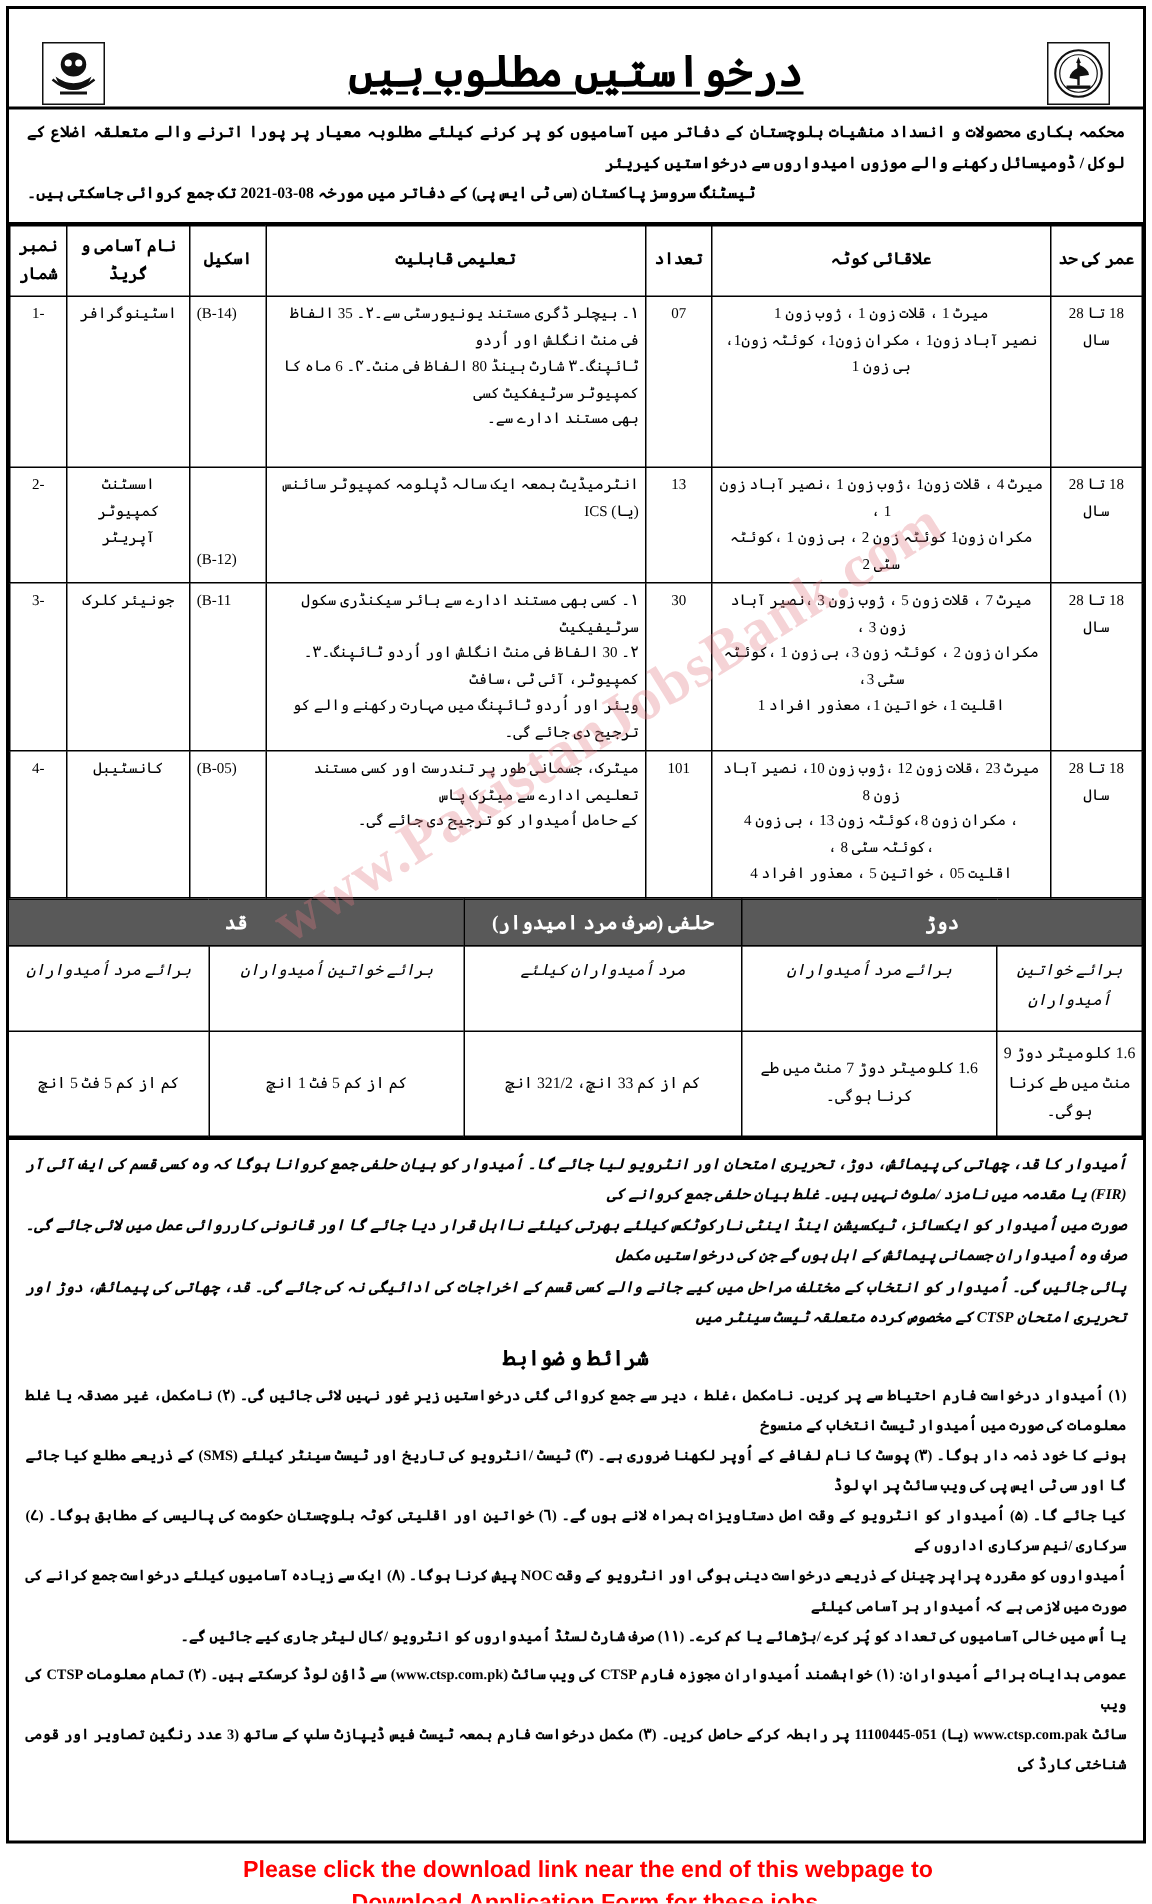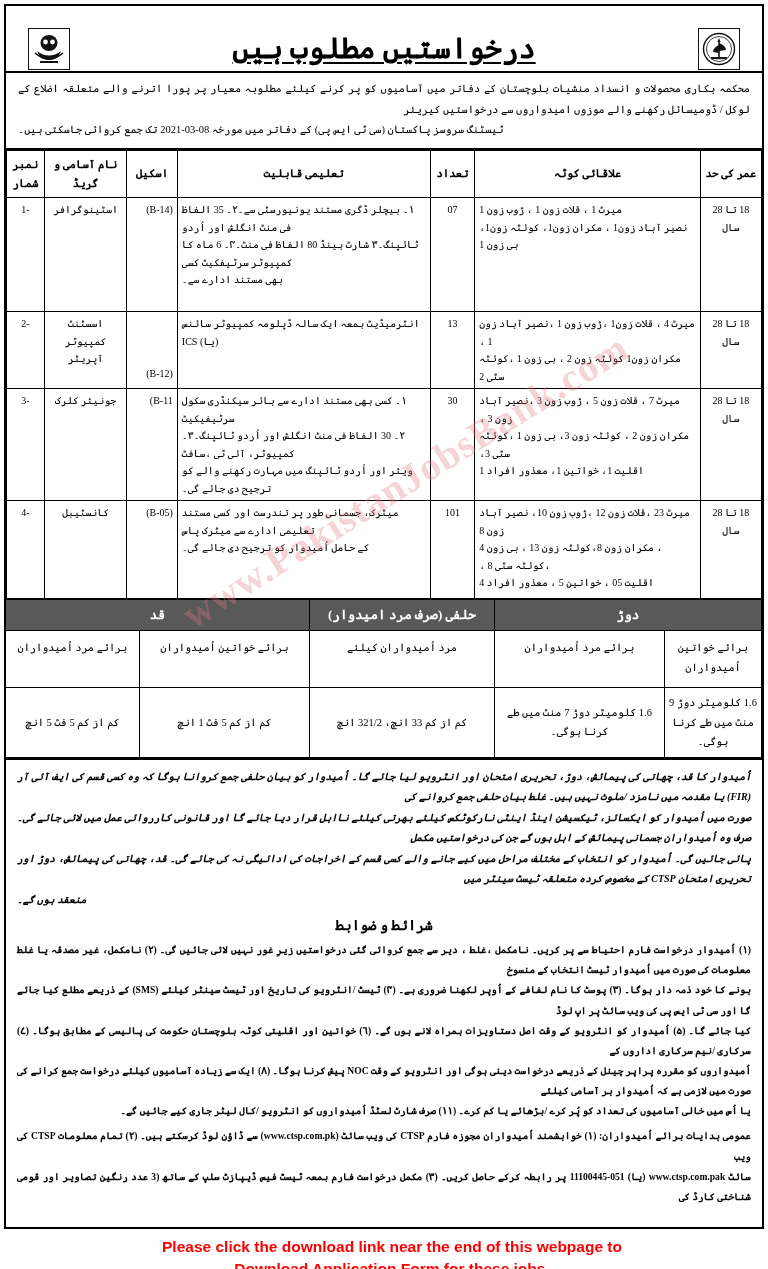--- a/index.html
+++ b/index.html
@@ -66,21 +66,21 @@
   }
 
   
   .intro {
     direction: rtl;
     text-align: justify;
     font-size: 10.5px;
     line-height: 1.95;
     padding: 6px 12px 7px 12px;
     border-bottom: 2px solid #000;
-    font-weight: 400;
+    font-weight: 700;
   }
   .intro .ln { display: block; }
   .intro .ln2 { text-align: left; direction: rtl; }
 
   
   table.jobs {
     width: 100%;
     border-collapse: collapse;
     direction: rtl;
     table-layout: fixed;
@@ -95,24 +95,24 @@
   table.jobs th {
     text-align: center;
     font-size: 11px;
     font-weight: bold;
     vertical-align: middle;
     padding: 4px 3px;
     height: 22px;
   }
   td.c-sr  { text-align: center; font-size: 11px; vertical-align: top; padding-top: 6px; }
   td.c-post{ text-align: center; font-size: 10.5px; padding-top: 6px; }
-  td.c-scale{ text-align: right; font-size: 11px; padding-top: 6px; }
-  td.c-qual { text-align: left; direction: rtl; }
+  td.c-scale{ text-align: left; font-size: 11px; padding-top: 6px; }
+  td.c-qual { text-align: right; direction: rtl; }
   td.c-num  { text-align: center; font-size: 11px; padding-top: 6px; }
-  td.c-quota{ text-align: left; direction: rtl; }
+  td.c-quota{ text-align: center; direction: rtl; }
   td.c-age  { text-align: center; font-size: 10.5px; padding-top: 6px; line-height: 1.8; }
 
   col.w-age   { width: 58px; }
   col.w-quota { width: 214px; }
   col.w-num   { width: 42px; }
   col.w-qual  { width: 240px; }
   col.w-scale { width: 48px; }
   col.w-post  { width: 78px; }
   col.w-sr    { width: 36px; }
 
@@ -149,21 +149,21 @@
     margin-top: 32px;
   }
   table.phys td {
     border: 1px solid #000;
     text-align: center;
     font-size: 10.5px;
     line-height: 1.85;
     padding: 5px 4px;
     vertical-align: middle;
   }
-  table.phys tr.row-lbl td { height: 44px; vertical-align: top; padding-top: 7px; }
+  table.phys tr.row-lbl td { height: 44px; vertical-align: top; padding-top: 7px; font-style: italic; }
   table.phys tr.row-val td { height: 44px; }
 
   
   .para-block {
     direction: rtl;
     text-align: justify;
     font-size: 10px;
     line-height: 2.05;
     padding: 7px 11px 4px 11px;
     border-top: 2px solid #000;
@@ -410,21 +410,20 @@
           <td>کم از کم 5 فٹ 1 انچ</td>
           <td>کم از کم 5 فٹ 5 انچ</td>
         </tr>
       </tbody>
     </table>
 
     <div class="para-block">
       <span class="ln">اُمیدوار کا قد، چھاتی کی پیمائش، دوڑ، تحریری امتحان اور انٹرویو لیا جائے گا۔ اُمیدوار کو بیان حلفی جمع کروانا ہوگا کہ وہ کسی قسم کی ایف آئی آر (FIR) یا مقدمہ میں نامزد /ملوث نہیں ہیں۔ غلط بیان حلفی جمع کروانے کی</span>
       <span class="ln">صورت میں اُمیدوار کو ایکسائز، ٹیکسیشن اینڈ اینٹی نارکوٹکس کیلئے بھرتی کیلئے نااہل قرار دیا جائے گا اور قانونی کارروائی عمل میں لائی جائے گی۔ صرف وہ اُمیدواران جسمانی پیمائش کے اہل ہوں گے جن کی درخواستیں مکمل</span>
       <span class="ln">پائی جائیں گی۔ اُمیدوار کو انتخاب کے مختلف مراحل میں کیے جانے والے کسی قسم کے اخراجات کی ادائیگی نہ کی جائے گی۔ قد، چھاتی کی پیمائش، دوڑ اور تحریری امتحان CTSP کے مخصوص کردہ متعلقہ ٹیسٹ سینٹر میں</span>
-      <span class="ln last">منعقد ہوں گے۔</span>
     </div>
 
     <div class="sec-head">شرائط و ضوابط</div>
 
     <div class="terms">
       <span class="ln">(۱)  اُمیدوار درخواست فارم احتیاط سے پر کریں۔ نامکمل ،غلط ، دیر سے جمع کروائی گئی درخواستیں زیرِ غور نہیں لائی جائیں گی۔ (۲) نامکمل، غیر مصدقہ یا غلط معلومات کی صورت میں اُمیدوار ٹیسٹ انتخاب کے منسوخ</span>
       <span class="ln">ہونے کا خود ذمہ دار ہوگا۔ (۳) پوسٹ کا نام لفافے کے اُوپر لکھنا ضروری ہے۔ (۴) ٹیسٹ /انٹرویو کی تاریخ اور ٹیسٹ سینٹر کیلئے (SMS) کے ذریعے مطلع کیا جائے گا اور سی ٹی ایس پی کی ویب سائٹ پر اپ لوڈ</span>
       <span class="ln">کیا جائے گا۔ (۵)  اُمیدوار کو انٹرویو کے وقت اصل دستاویزات ہمراہ لانے ہوں گے۔ (۶) خواتین اور اقلیتی کوٹہ بلوچستان حکومت کی پالیسی کے مطابق ہوگا۔ (۷) سرکاری /نیم سرکاری اداروں کے</span>
       <span class="ln">اُمیدواروں کو مقررہ پراپر چینل کے ذریعے درخواست دینی ہوگی اور انٹرویو کے وقت NOC پیش کرنا ہوگا۔ (۸)  ایک سے زیادہ آسامیوں کیلئے درخواست جمع کرانے کی صورت میں لازمی ہے کہ اُمیدوار ہر آسامی کیلئے</span>
       <span class="ln">یا اُس میں خالی آسامیوں کی تعداد کو پُر کرے /بڑھائے یا کم کرے۔ (۱۱) صرف شارٹ لسٹڈ اُمیدواروں کو انٹرویو /کال لیٹر جاری کیے جائیں گے۔</span>

